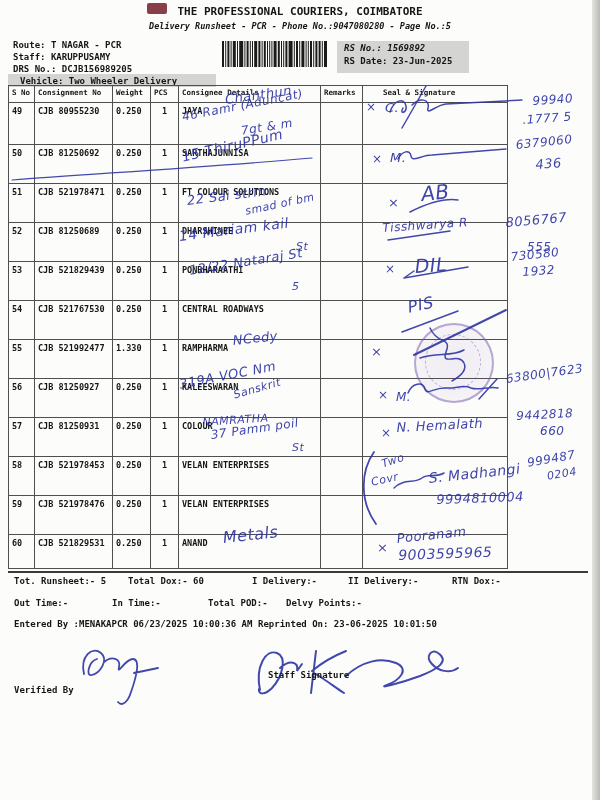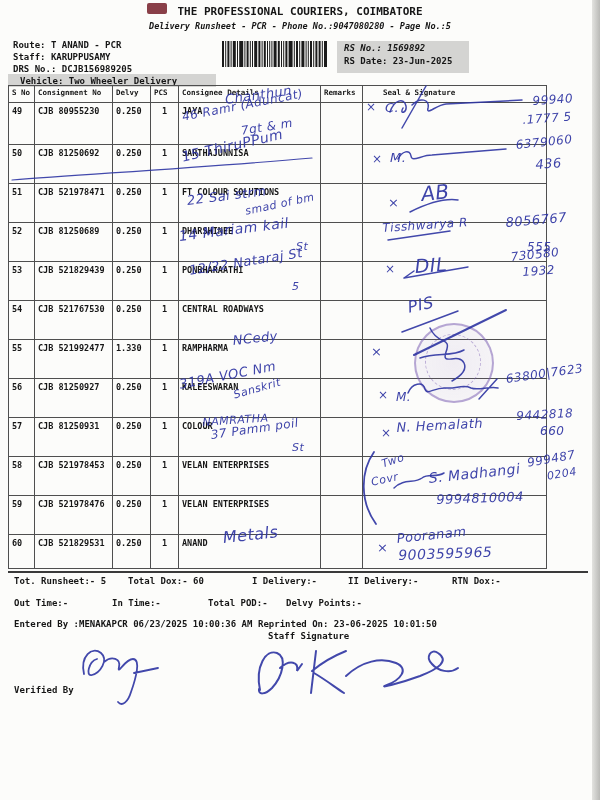--- a/index.html
+++ b/index.html
@@ -7,21 +7,21 @@
           font-family:"DejaVu Sans Mono", monospace; color:#161616; overflow:hidden; }
   .printed { position:absolute; font-weight:bold; white-space:nowrap; }
   .center { width:600px; text-align:center; left:0; }
   .hl { position:absolute; background:#d4d4d2; }
   
   .edge-right { position:absolute; right:0; top:0; width:8px; height:800px;
                 background:linear-gradient(to right,#e3e3e0,#b9b9b6); }
   .red-blot { position:absolute; left:147px; top:3px; width:20px; height:11px;
               background:#741d28; opacity:.85; border-radius:2px; }
   
-  table.runsheet { position:absolute; left:8px; top:85px; width:539px;
+  table.runsheet { position:absolute; left:8px; top:85px; width:500px;
                    border-collapse:collapse; table-layout:fixed; }
   table.runsheet th, table.runsheet td { border:1px solid #4f4f4f; font-weight:bold;
                    vertical-align:top; padding:1px 3px; overflow:hidden; }
   table.runsheet th { font-size:7.5px; text-align:left; height:13px; padding-top:2px; }
   table.runsheet td { font-size:8.5px; padding-top:3px; }
   tbody tr { height:39px; }
   tbody tr:nth-child(1) { height:42px; }
   tbody tr:nth-child(12) { height:34px; }
   td.c-pcs, th.c-pcs { text-align:center; }
   td.c-wt { padding-left:5px; }
@@ -44,21 +44,21 @@
 <body>
 
 <div class="page">
 
   <div class="edge-right"></div>
   <div class="red-blot"></div>
 
   <div class="printed center f11" style="top:5px;">THE PROFESSIONAL COURIERS, COIMBATORE</div>
   <div class="printed center f85" style="top:21px;">Delivery Runsheet - PCR - Phone No.:9047080280 - Page No.:5</div>
 
-  <div class="printed f9" style="left:13px; top:40px;">Route: T ANAND - PCR</div>
+  <div class="printed f9" style="left:13px; top:40px;">Route: T NAGAR - PCR</div>
   <div class="printed f9" style="left:13px; top:52px;">Staff: KARUPPUSAMY</div>
   <div class="printed f9" style="left:13px; top:64px;">DRS No.: DCJB156989205</div>
   <div class="hl" style="left:8px; top:74px; width:208px; height:13px;"></div>
   <div class="printed f9" style="left:20px; top:76px;">Vehicle: Two Wheeler Delivery</div>
 
   <div class="hl" style="left:337px; top:41px; width:132px; height:32px;"></div>
   <svg class="svg-ink" id="barcode" style="left:222px; top:41px;" width="114" height="26" viewBox="0 0 114 26">
       <rect x="0" y="0" width="2" height="26" fill="#1b1b1b"></rect>
       <rect x="3.2" y="0" width="1" height="26" fill="#1b1b1b"></rect>
       <rect x="5.4" y="0" width="2" height="26" fill="#1b1b1b"></rect>
@@ -106,21 +106,21 @@
         <col style="width:38px">
       <col style="width:28px">
         <col style="width:142px">
         <col style="width:42px">
         <col>
     </colgroup>
     <thead>
         <tr id="table-head-row">
           <th>S No</th>
           <th>Consignment No</th>
-          <th>Delvy</th>
+          <th>Weight</th>
           <th class="c-pcs">PCS</th>
           <th>Consignee Details</th>
           <th>Remarks</th>
           <th style="padding-left: 20px;">Seal &amp; Signature</th>
         </tr>
       </thead>
     <tbody id="table-body">
         <tr>
           <td>49</td>
           <td>CJB 80955230</td>
@@ -319,14 +319,14 @@
 
   <div class="printed f9" style="left:14px;  top:598px;">Out Time:-</div>
   <div class="printed f9" style="left:112px; top:598px;">In Time:-</div>
   <div class="printed f9" style="left:208px; top:598px;">Total POD:-</div>
   <div class="printed f9" style="left:286px; top:598px;">Delvy Points:-</div>
 
   <div class="printed f9" style="left:14px;  top:619px;text-align:right;">Entered By :MENAKAPCR 06/23/2025 10:00:36 AM</div>
   <div class="printed f9" style="left:258px; top:619px;">Reprinted On: 23-06-2025 10:01:50</div>
 
   <div class="printed f9" style="left:14px;  top:637px;margin-top:48px;">Verified By</div>
-  <div class="printed f9" style="left:268px; top:631px;">Staff Signature</div>
+  <div class="printed f9" style="left:268px; top:670px;">Staff Signature</div>
 </div>
 
 </body></html>

